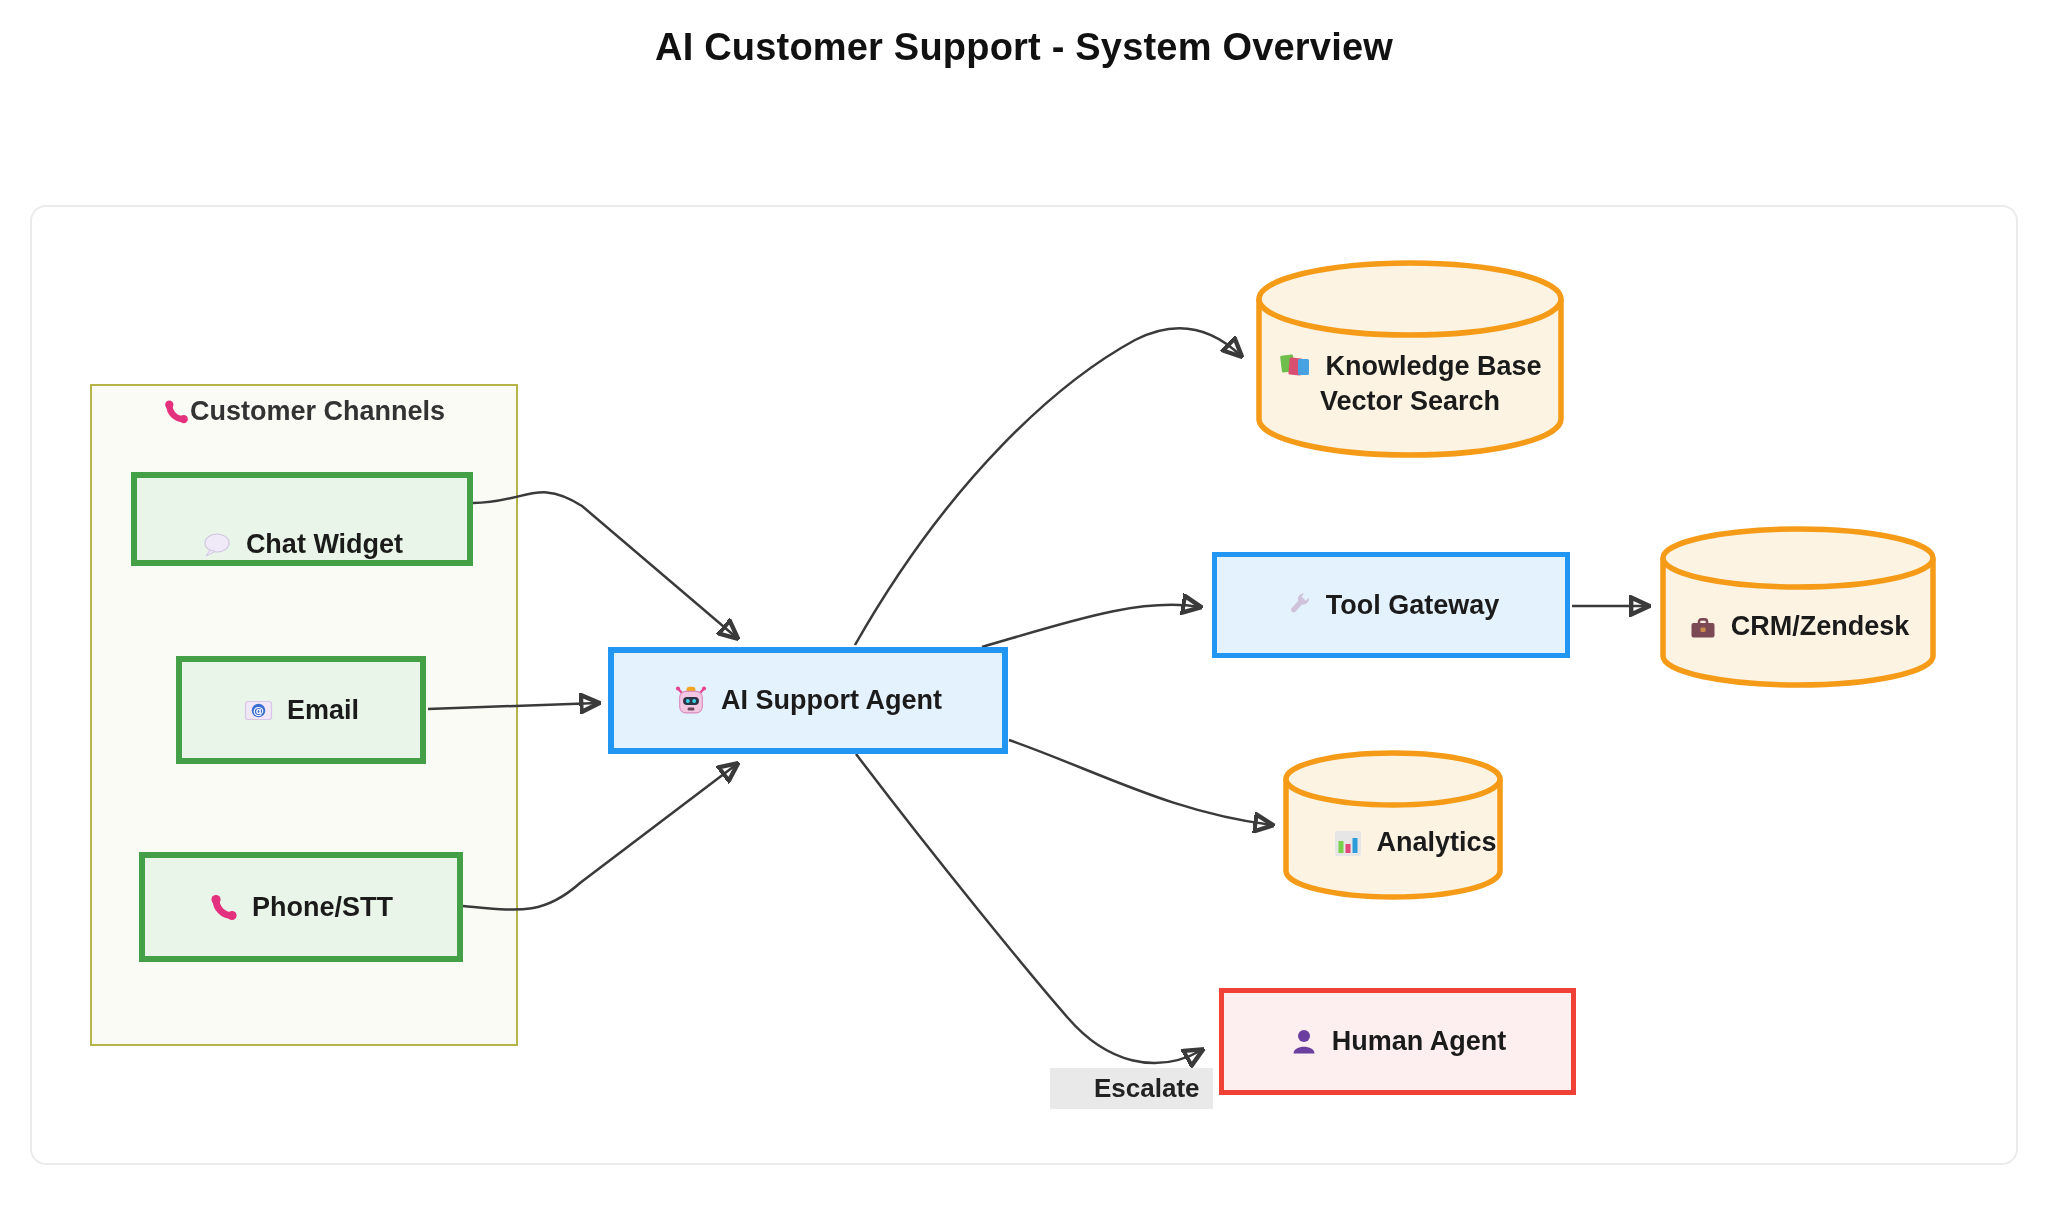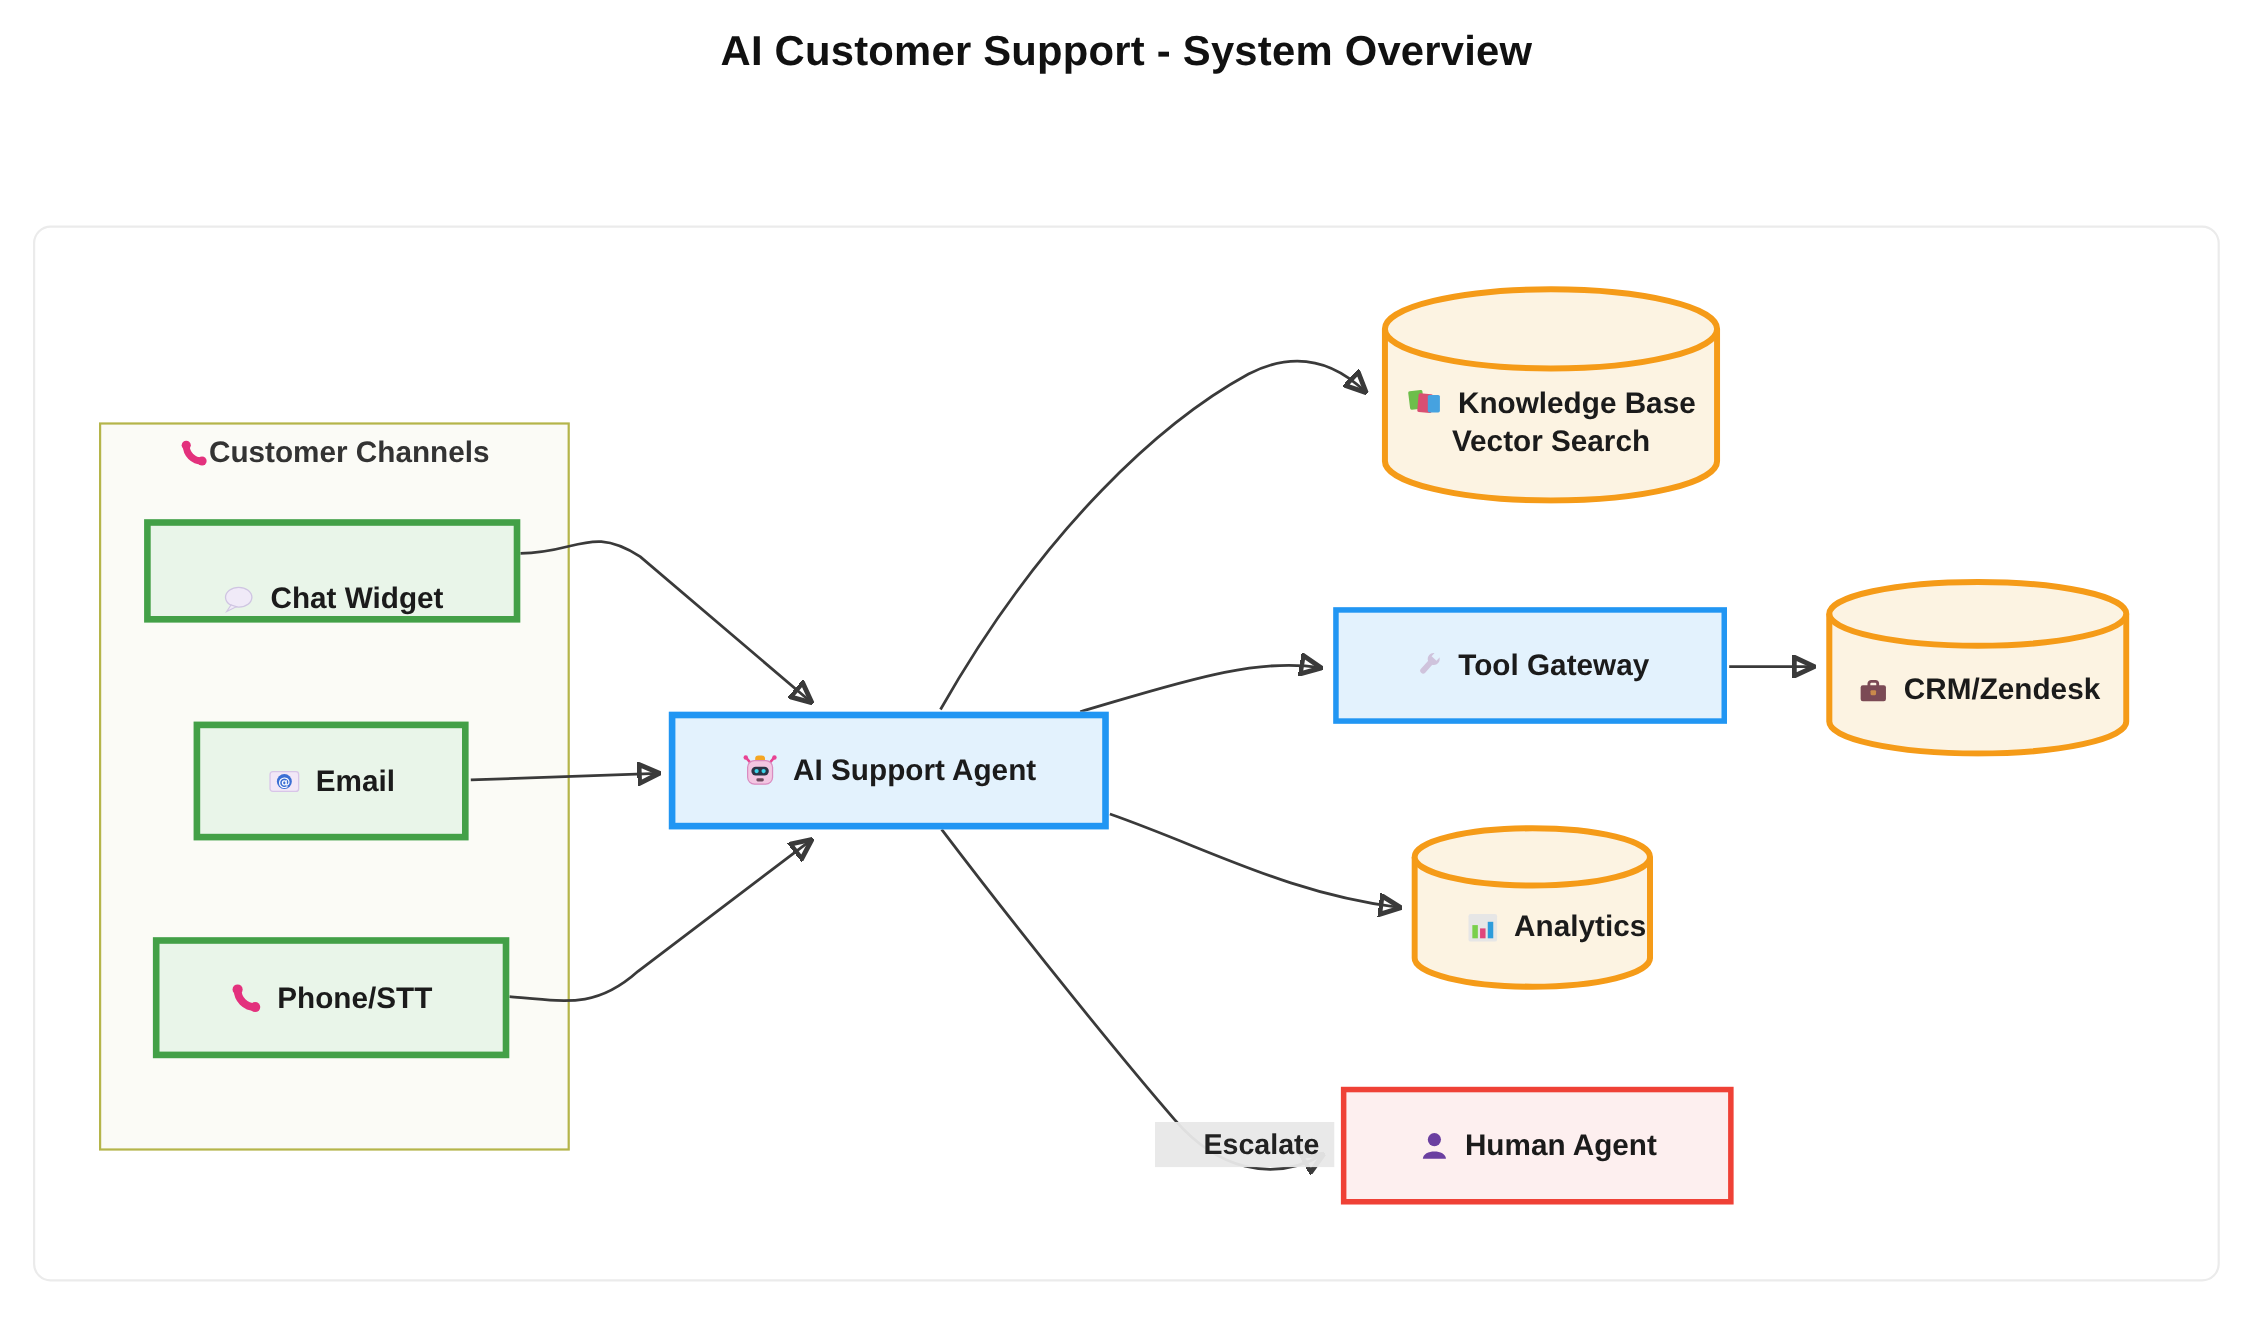--- a/index.html
+++ b/index.html
@@ -193,15 +193,15 @@
   </div>
 
   <div class="node node-red" style="left:1219px;top:988px;width:357px;height:107px;">
     <svg class="icon" width="30" height="30" viewBox="0 0 30 30">
       <circle cx="15" cy="9" r="6" fill="#6b3fa0"></circle>
       <path d="M4.5,26.5 C4.5,17.5 25.5,17.5 25.5,26.5 Z" fill="#6b3fa0"></path>
     </svg>
     <span>Human Agent</span>
   </div>
 
-  <div class="edge-label" style="left:1050px;top:1020px;padding-left:44px;">Escalate</div>
+  <div class="edge-label" style="left:1050px;top:1068px;padding-left:44px;">Escalate</div>
 
 </div>
 
 </body></html>

